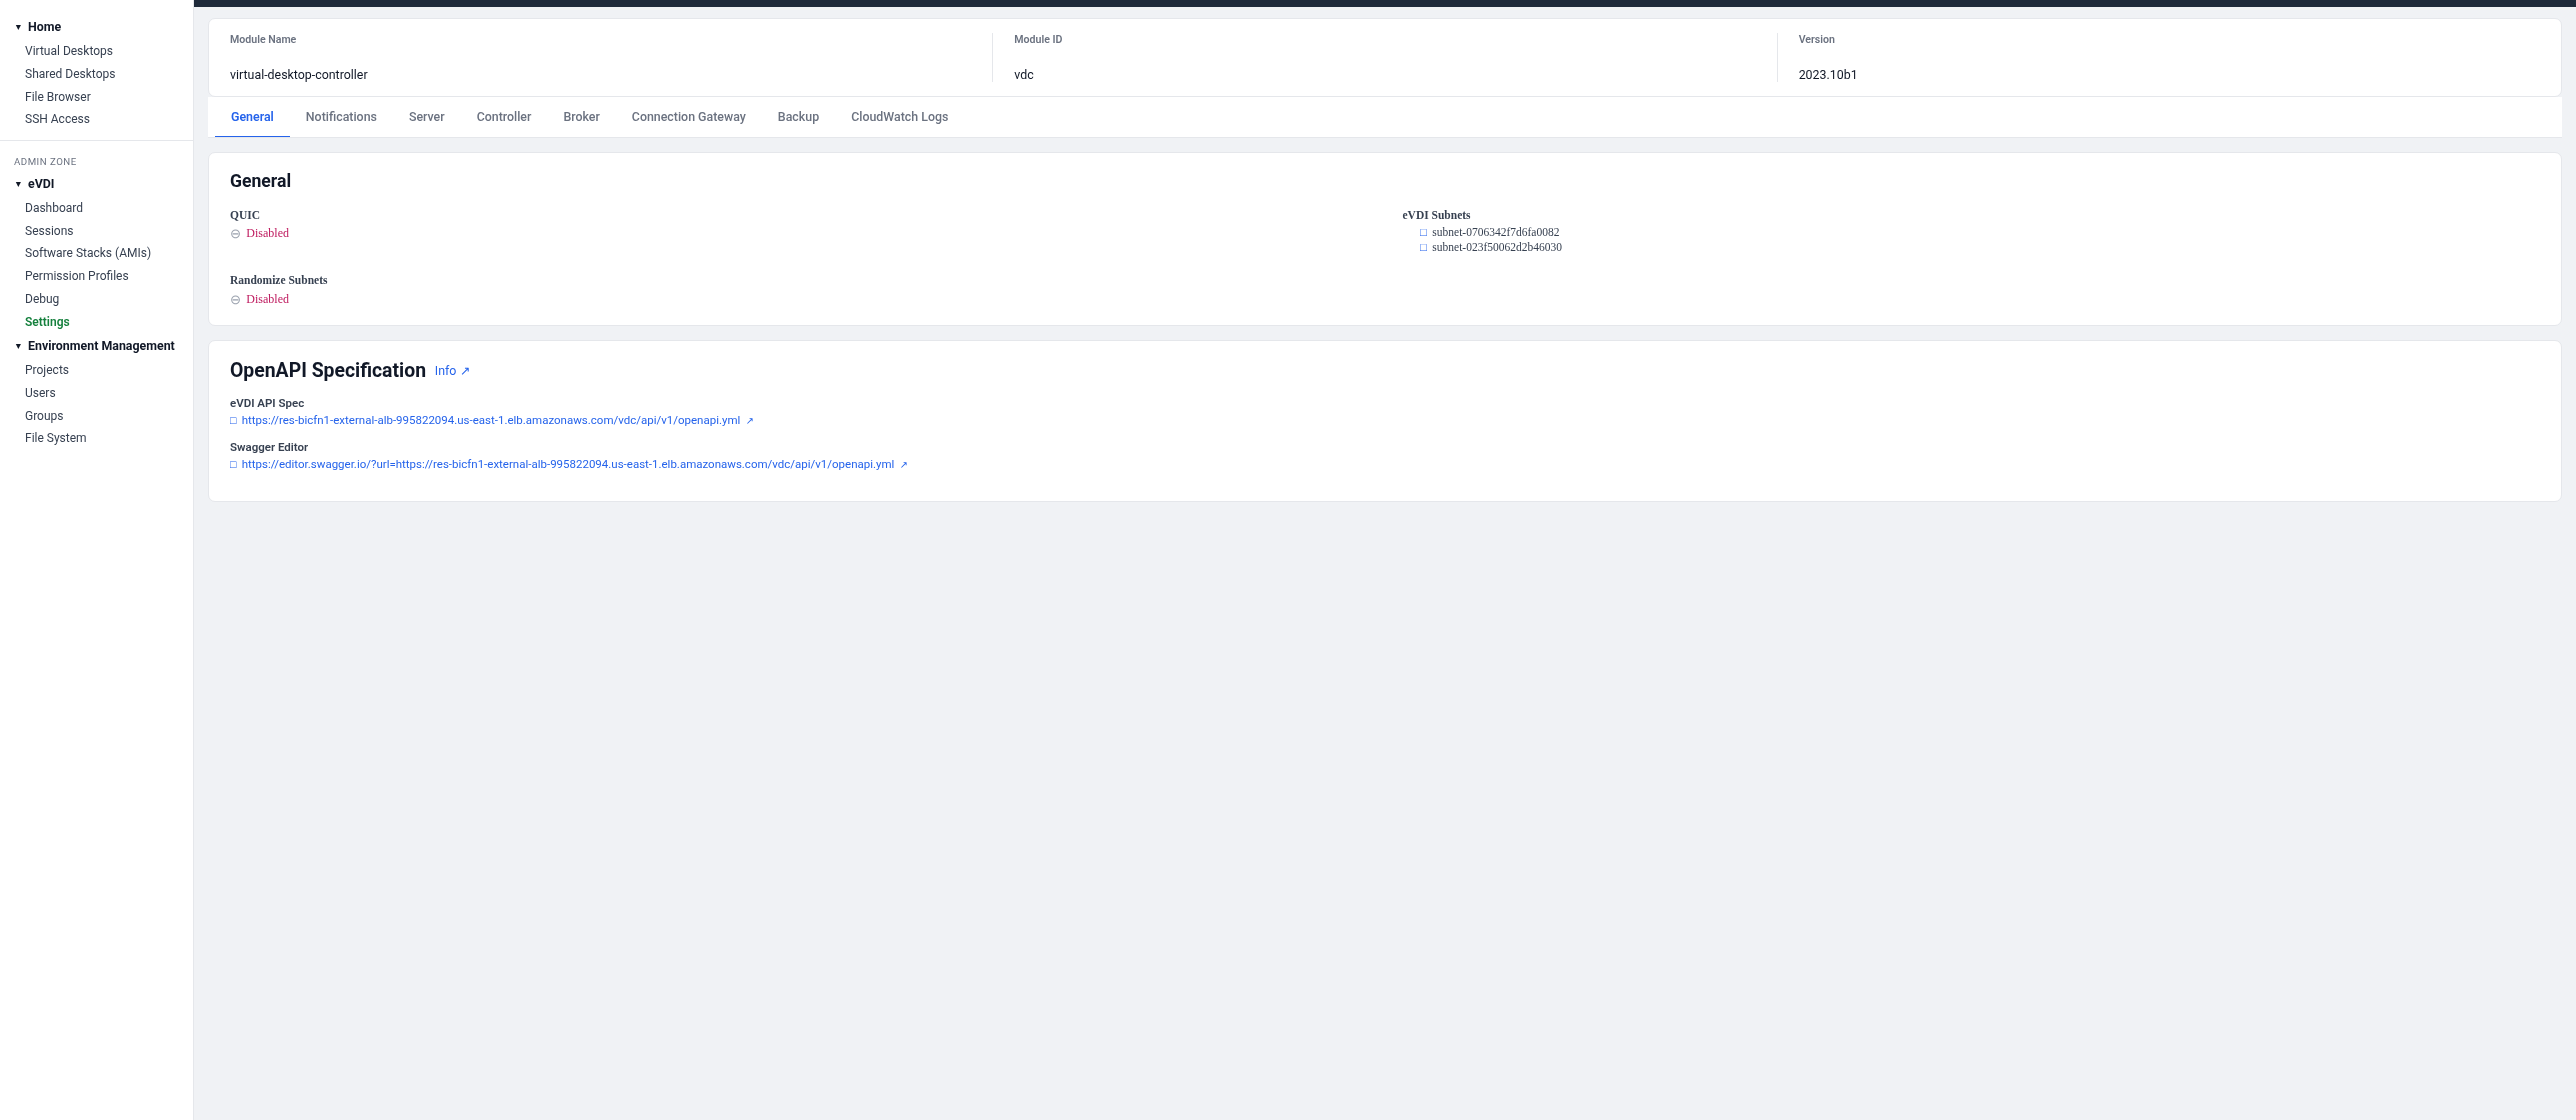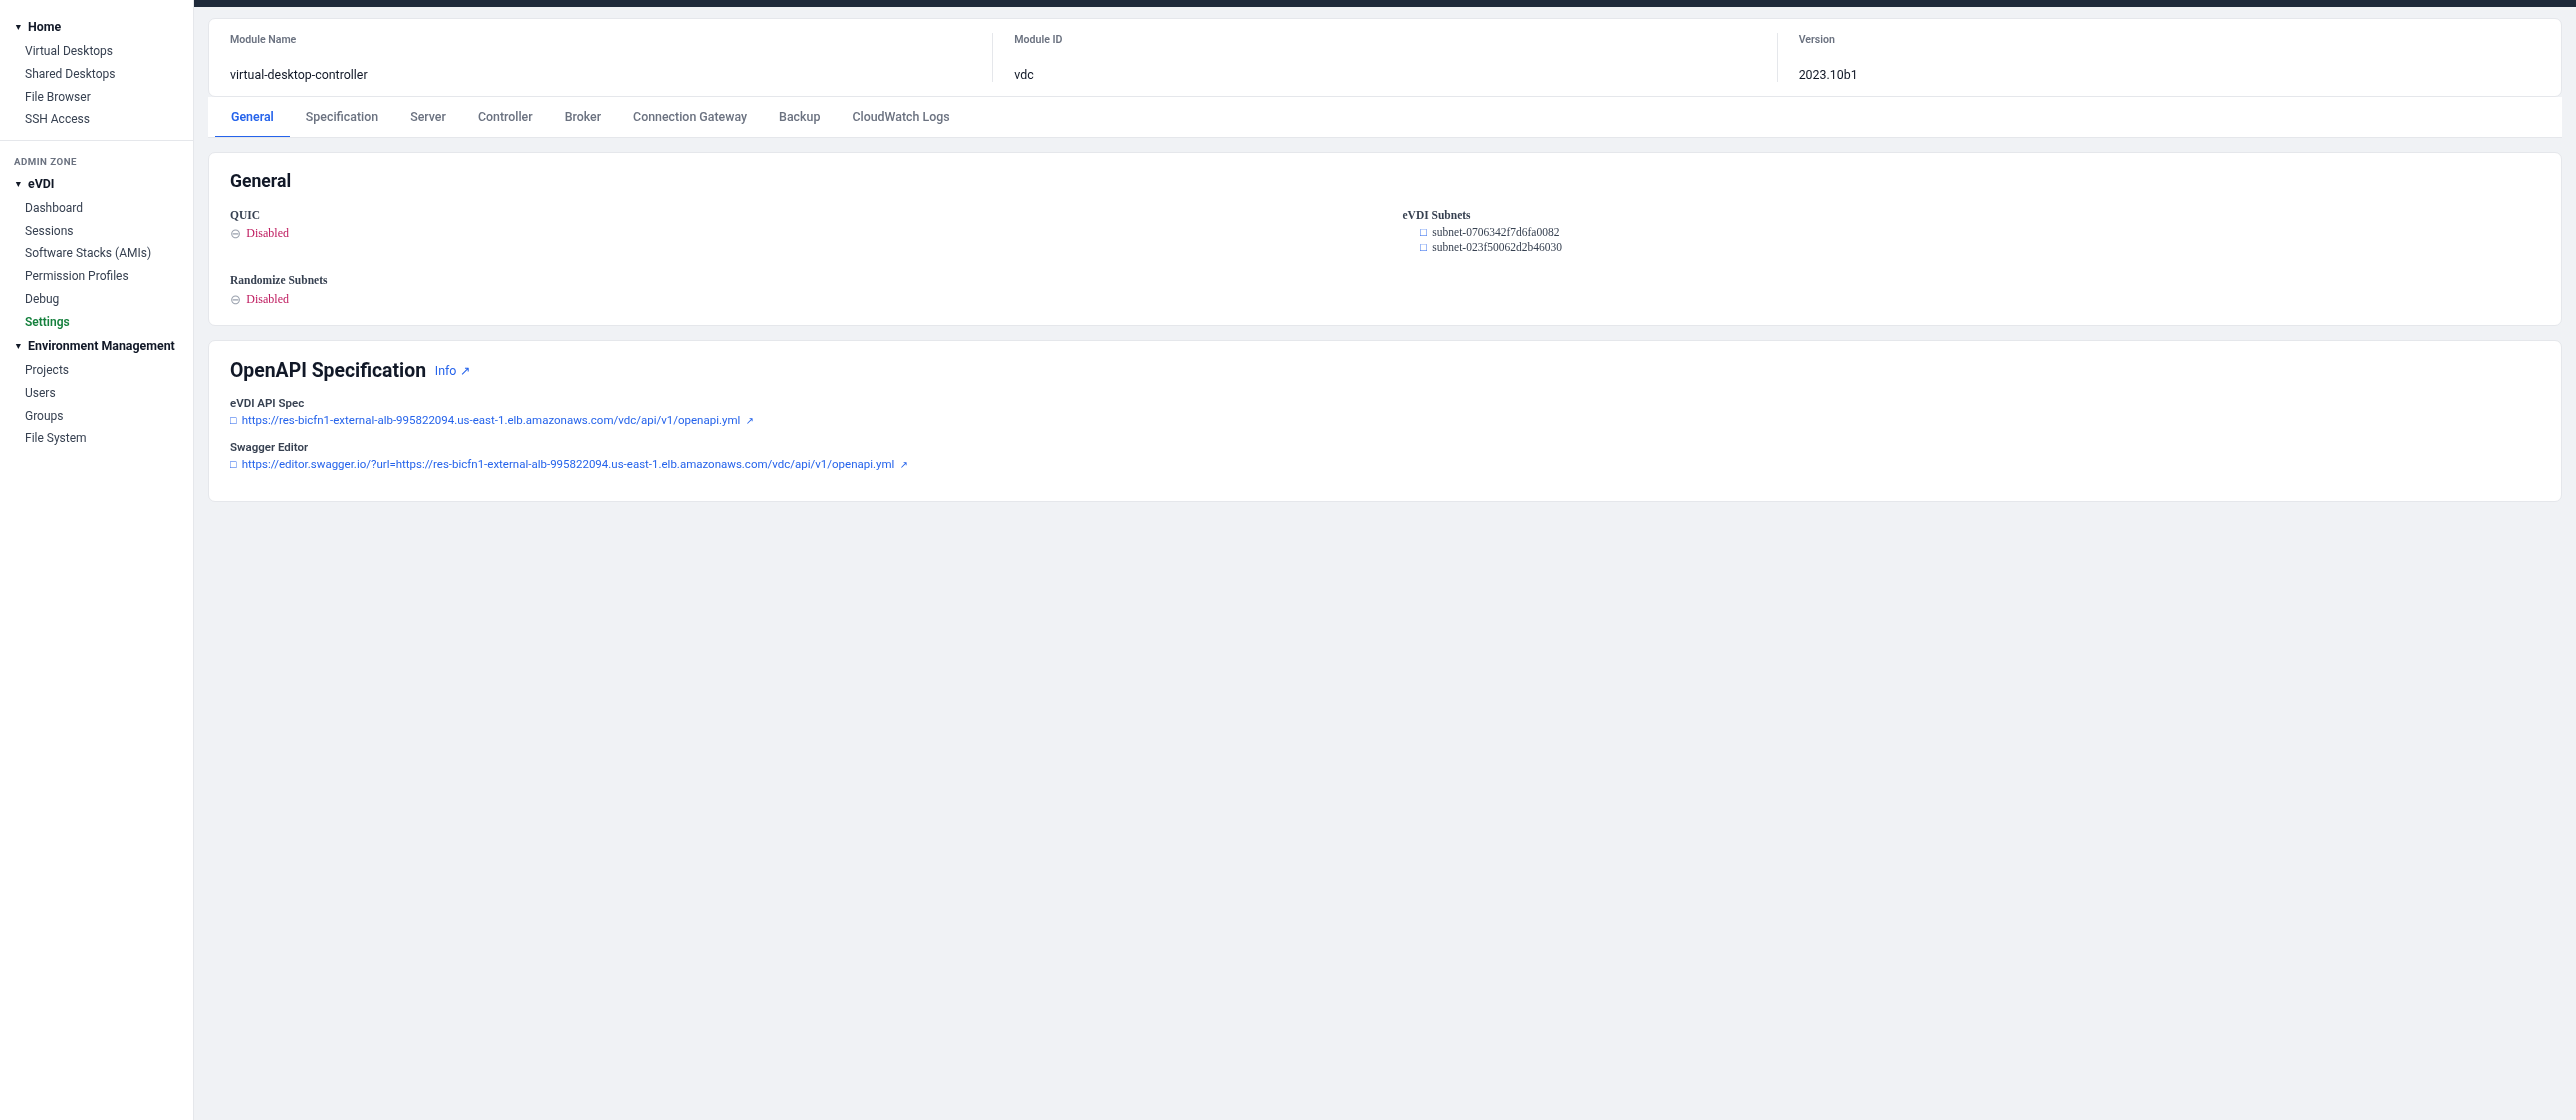--- a/index.html
+++ b/index.html
@@ -9,21 +9,21 @@
     .sidebar {
       width: 194px;
       min-width: 194px;
       background: #fff;
       border-right: 0.9px solid #e5e7eb;
       overflow-y: auto;
       padding: 14px 0;
     }
     .sidebar-section-header {
       font-size: 9.7px;
-      font-weight: 700;
+      font-weight: 400;
       color: #6b7280;
       text-transform: uppercase;
       letter-spacing: 0.05em;
       padding: 7px 14px 3.5px;
       margin-top: 7px;
     }
     .sidebar-group-title {
       display: flex;
       align-items: center;
       gap: 5.3px;
@@ -311,21 +311,21 @@
       <div class="module-info-label">Version</div>
       <div class="module-info-value">2023.10b1</div>
     </div>
   </div>
 
   <div class="tabs-bar">
     <div class="tab active">
       <span>General</span>
     </div>
     <div class="tab">
-      <span>Specification</span>
+      <span>Notifications</span>
     </div>
     <div class="tab">
       <span>Server</span>
     </div>
     <div class="tab">
       <span>Controller</span>
     </div>
     <div class="tab">
       <span>Broker</span>
     </div>

